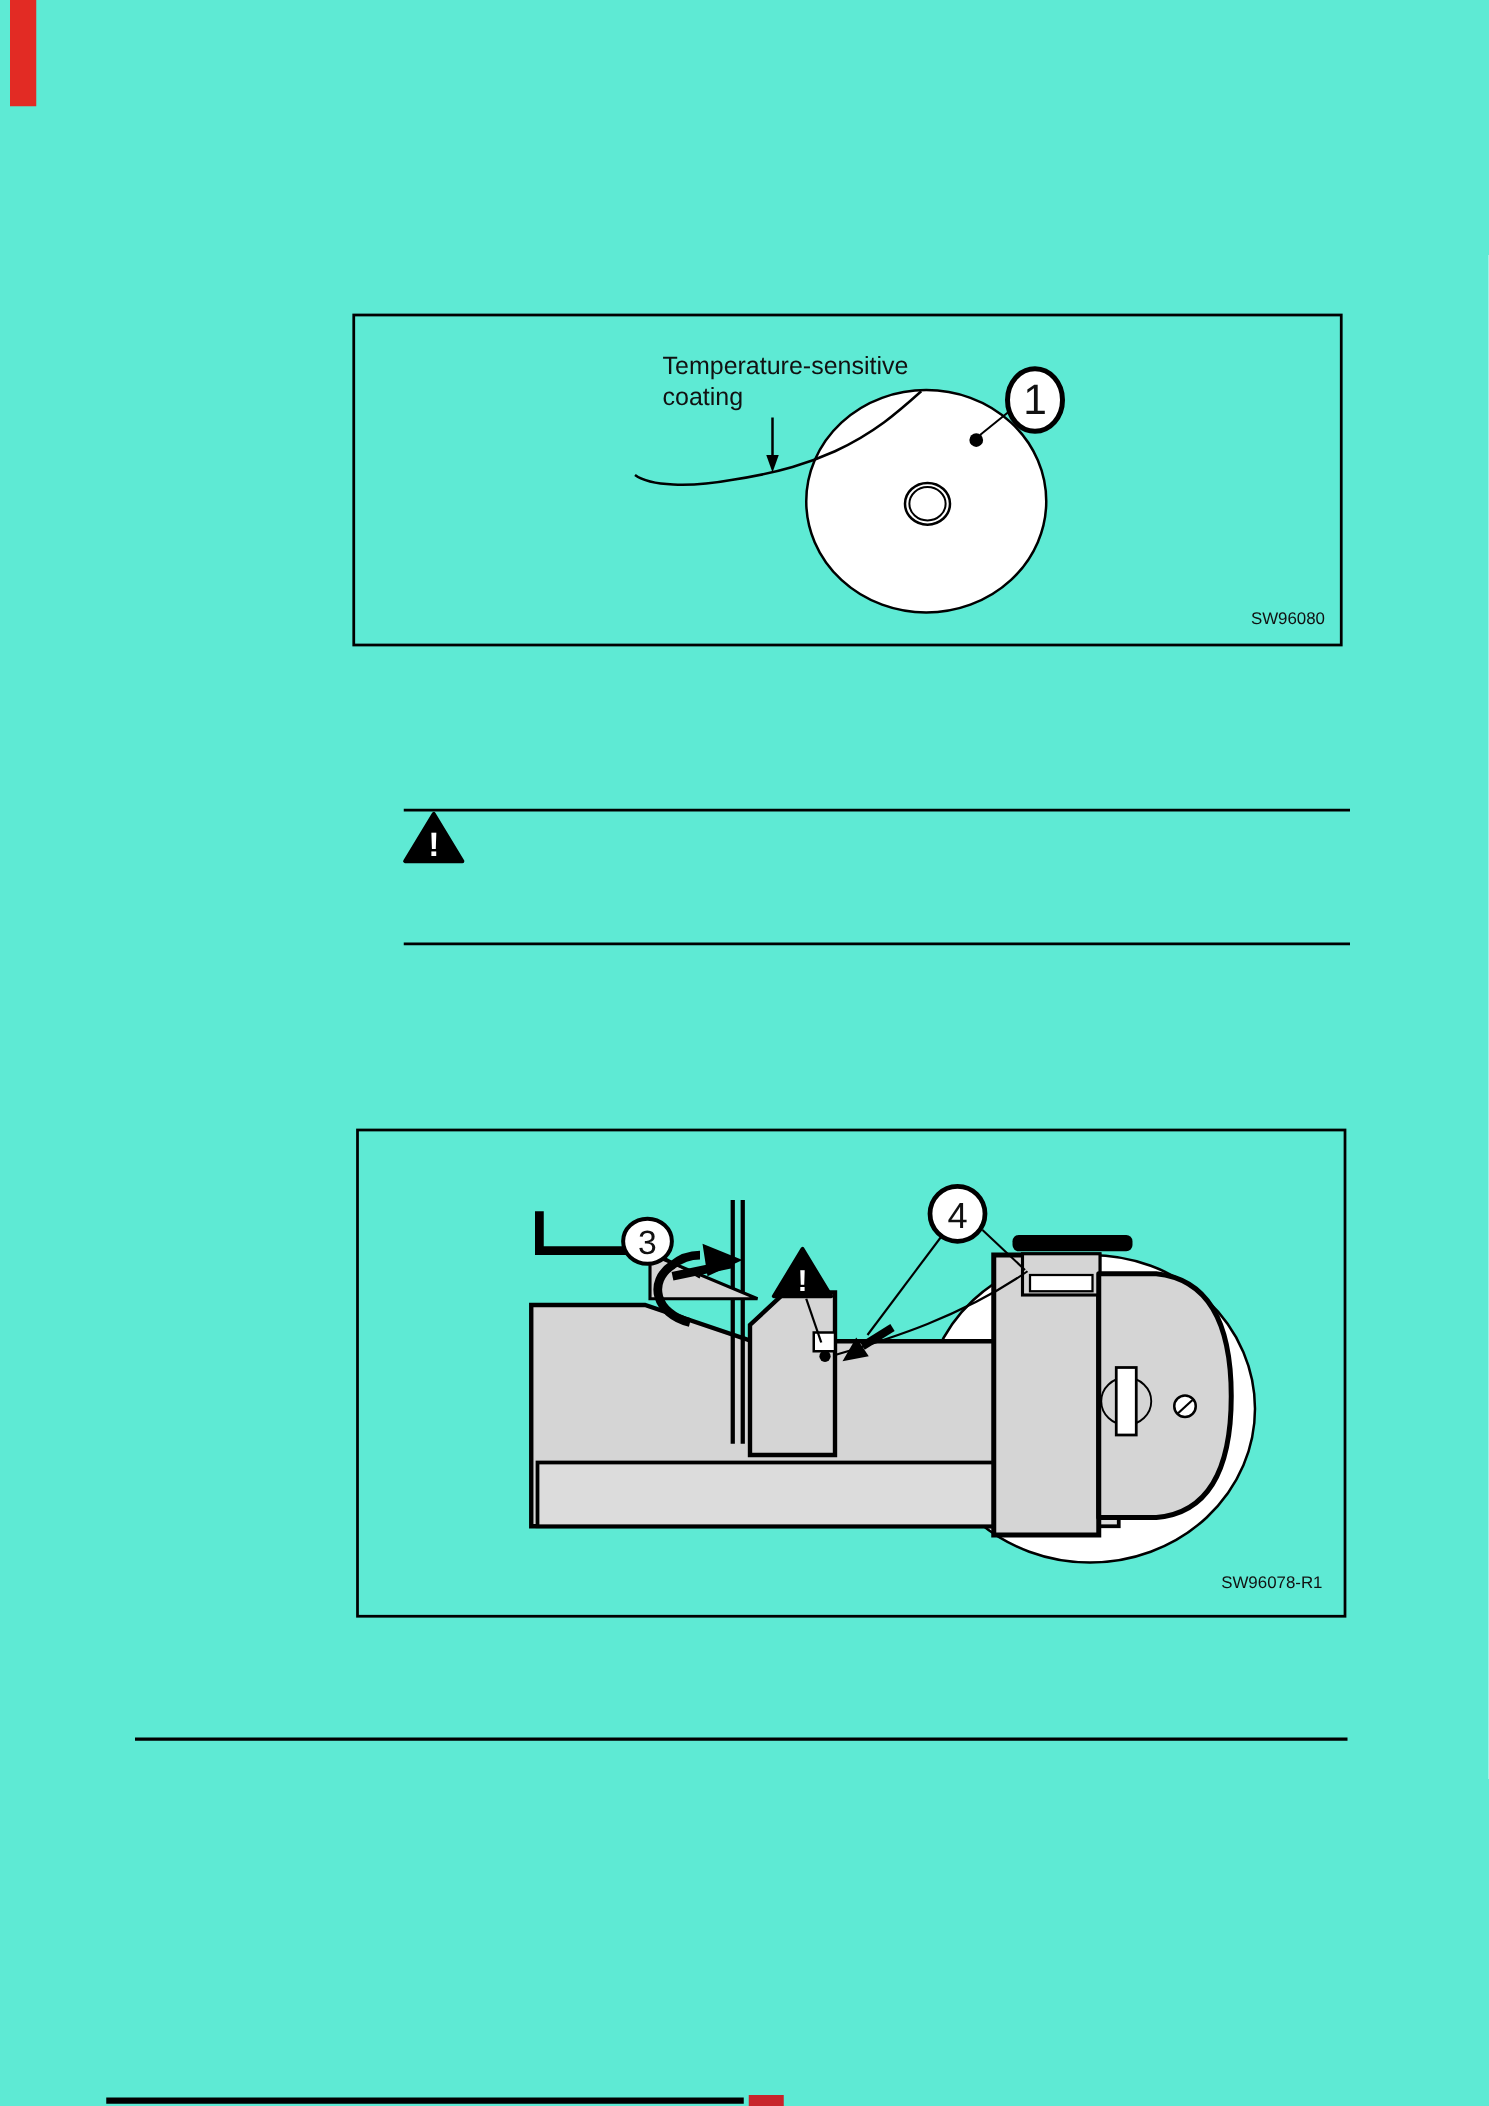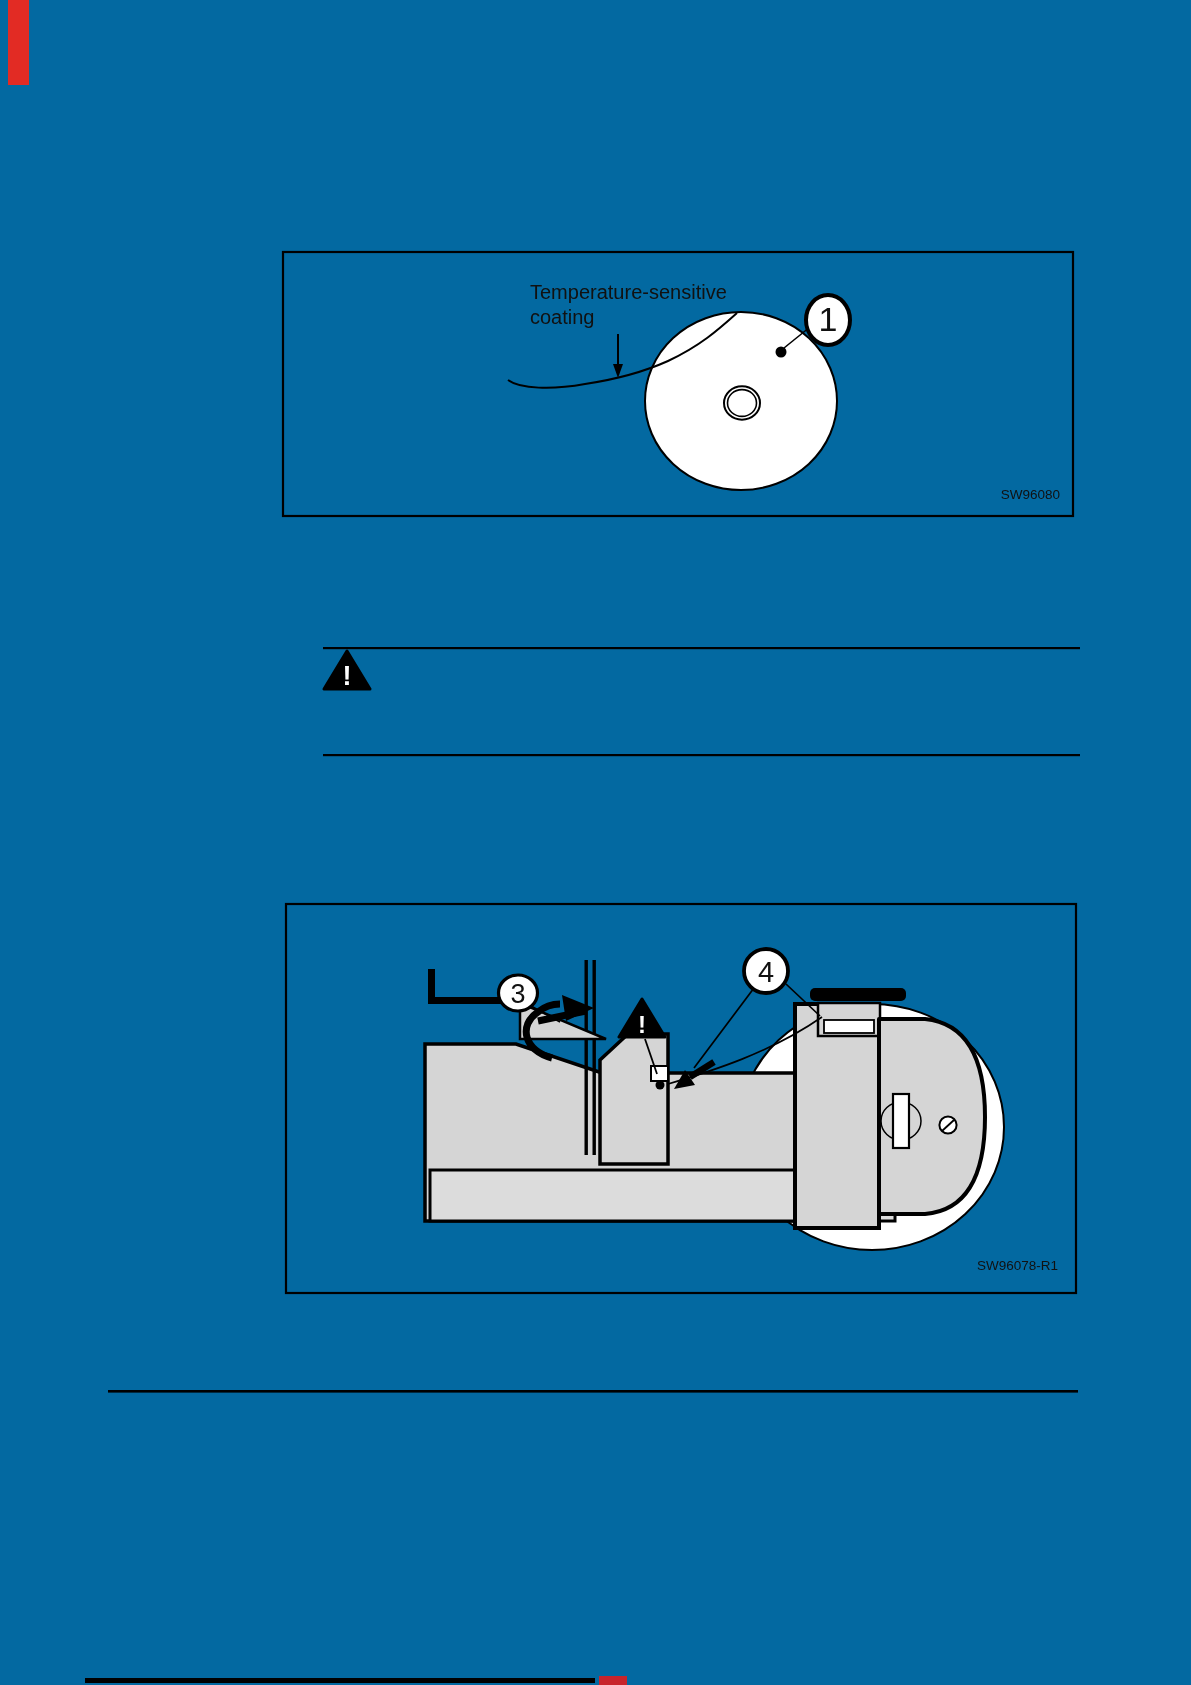--- a/index.html
+++ b/index.html
@@ -1,19 +1,19 @@
 <!DOCTYPE html>
 <html><head>
 <meta charset="utf-8">
 <style>
   html,body{margin:0;padding:0;background:#ffffff;}
   #page{
     position:relative;
     width:1191px;height:1685px;
-    background:#0369a1;
+    background:#5eead4;
     font-family:"Liberation Sans", sans-serif;
     overflow:hidden;
   }
   svg text{fill:#111111;}
   .figtext{font-family:"Liberation Sans", sans-serif;}
 </style>
 </head>
 <body>
 
 <div id="page">

